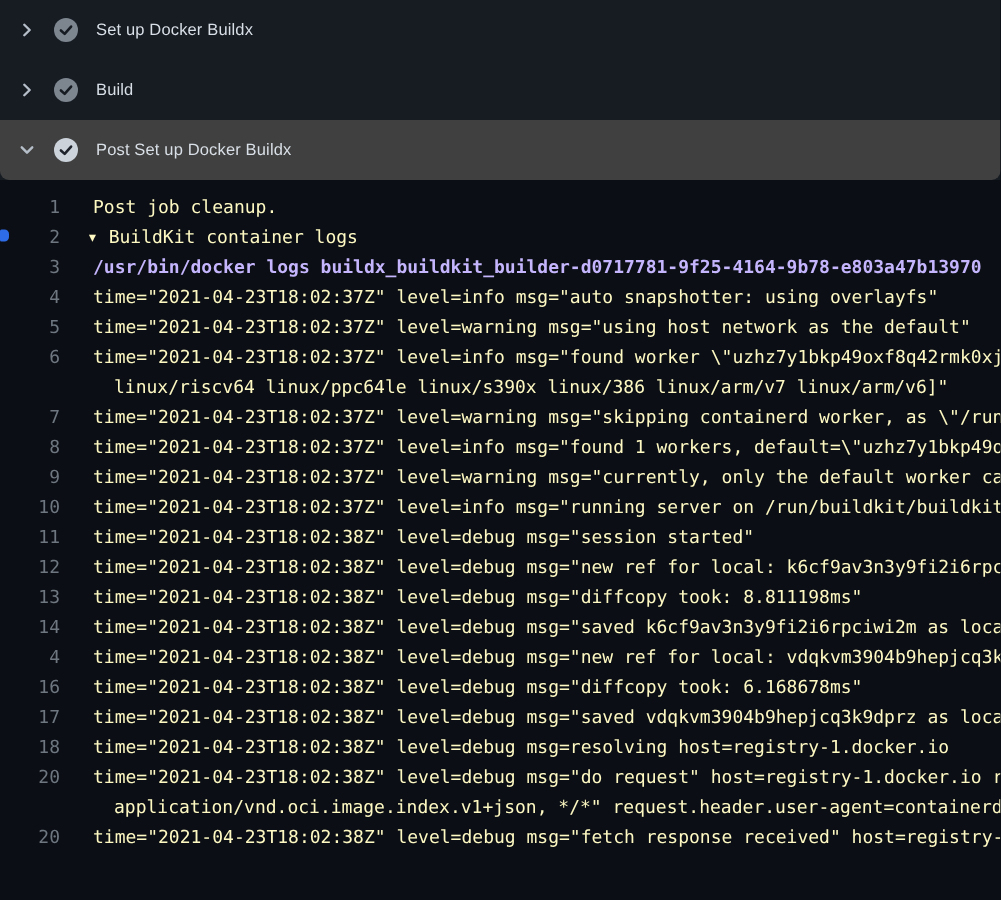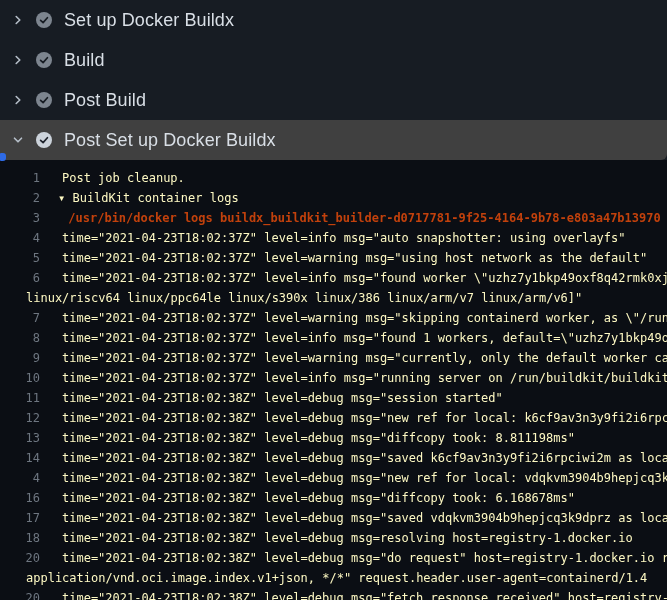--- a/index.html
+++ b/index.html
@@ -18,43 +18,43 @@
   .section-row.expanded{background:#404040;border-radius:0 0 6px 6px;}
   .chev{width:12px;height:12px;flex:0 0 12px;margin-right:12px;}
   .chev svg{display:block;}
   .status{width:16px;height:16px;flex:0 0 16px;margin-right:12px;}
   .status svg{display:block;}
   .status .circ{fill:#7d858f;}
   .expanded .status .circ{fill:#ccd3db;}
   .status .tick{stroke:#171c23;}
   .expanded .status .tick{stroke:#1e232c;}
   .section-label{
-    color:#d9dfe6;font-size:18px;letter-spacing:.1px;
+    color:#d9dfe6;font-size:11px;letter-spacing:.1px;
   }
   
   .blue-corner{
     position:absolute;left:0;top:153px;width:6px;height:8px;
     border-radius:1px 3px 3px 1px;
   }
   
   .log{
     padding-top:8px;
     font-family:"DejaVu Sans Mono", monospace;
     font-size:12px;line-height:20px;
     width:667px;box-sizing:border-box;
   }
   .log-row{position:relative;height:20px;white-space:pre;overflow:hidden;}
   .log-num{
     position:absolute;left:0;top:0;width:40px;text-align:right;
     color:#6e7680;cursor:pointer;
   }
   .log-text{display:block;padding-left:62px;color:#fef9c3;}
   .log-text.group{padding-left:58px;cursor:pointer;}
-  .log-text.wrap{padding-left:26px;}
-  .log-text.command{color:#c2410c;font-weight:bold;text-align:center;}
+  .log-text.wrap{padding-left:76px;}
+  .log-text.command{color:#c4b5fd;font-weight:bold;}
 </style>
 </head>
 <body>
 
 <div class="sections" id="sections">
     <div class="section-row">
       <span class="chev">
         <svg width="12" height="12" viewBox="0 0 12 12">
           <path d="M4.2 2.5 L7.8 6 L4.2 9.5" fill="none" stroke="#b6bfc9" stroke-width="1.6" stroke-linecap="round" stroke-linejoin="round"></path>
         </svg>
@@ -73,34 +73,20 @@
           <path d="M4.2 2.5 L7.8 6 L4.2 9.5" fill="none" stroke="#b6bfc9" stroke-width="1.6" stroke-linecap="round" stroke-linejoin="round"></path>
         </svg>
       </span>
       <span class="status">
         <svg width="16" height="16" viewBox="0 0 16 16">
           <circle class="circ" cx="8" cy="8" r="8"></circle>
           <path class="tick" d="M4.6 8.3 L7.1 10.6 L11.4 5.7" fill="none" stroke-width="1.7" stroke-linecap="round" stroke-linejoin="round"></path>
         </svg>
       </span>
       <span class="section-label">Build</span>
-    </div>
-    <div class="section-row">
-      <span class="chev">
-        <svg width="12" height="12" viewBox="0 0 12 12">
-          <path d="M4.2 2.5 L7.8 6 L4.2 9.5" fill="none" stroke="#b6bfc9" stroke-width="1.6" stroke-linecap="round" stroke-linejoin="round"></path>
-        </svg>
-      </span>
-      <span class="status">
-        <svg width="16" height="16" viewBox="0 0 16 16">
-          <circle class="circ" cx="8" cy="8" r="8"></circle>
-          <path class="tick" d="M4.6 8.3 L7.1 10.6 L11.4 5.7" fill="none" stroke-width="1.7" stroke-linecap="round" stroke-linejoin="round"></path>
-        </svg>
-      </span>
-      <span class="section-label">Post Build</span>
     </div>
     <div class="section-row expanded">
       <span class="chev">
         <svg width="12" height="12" viewBox="0 0 12 12">
           <path d="M2.5 4.2 L6 7.8 L9.5 4.2" fill="none" stroke="#b6bfc9" stroke-width="1.6" stroke-linecap="round" stroke-linejoin="round"></path>
         </svg>
       </span>
       <span class="status">
         <svg width="16" height="16" viewBox="0 0 16 16">
           <circle class="circ" cx="8" cy="8" r="8"></circle>

